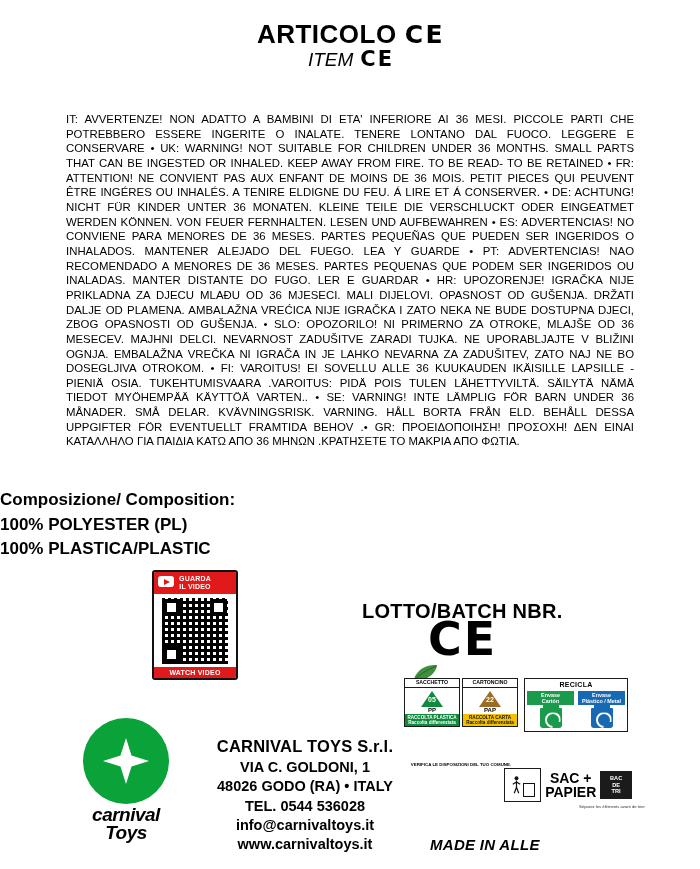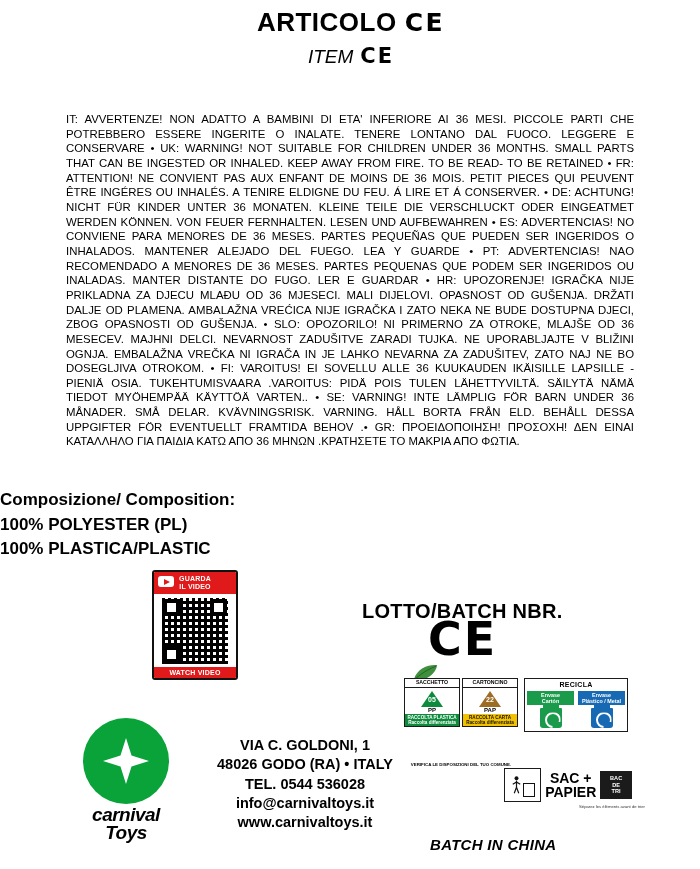--- a/index.html
+++ b/index.html
@@ -12,41 +12,41 @@
     width: 700px;
     height: 869px;
     position: relative;
     font-family: "Liberation Sans", sans-serif;
     color: #000000;
     overflow: hidden;
   }
 
   
   .header {
-    padding-top: 8px;
+    padding-top: 20px;
   }
   .header-line1 {
     font-size: 26px;
     font-weight: bold;
     letter-spacing: 0.5px;
     display: flex;
     align-items: center;
     justify-content: center;
     gap: 8px;
     line-height: 1.1;
   }
   .header-line2 {
     font-size: 19px;
     font-style: italic;
     display: flex;
     align-items: center;
     justify-content: center;
     gap: 7px;
     line-height: 1.15;
-    margin-top: 9px;
+    margin-top: 0;
   }
 
   
   .ce-mark {
     display: inline-flex;
     align-items: baseline;
     gap: 2px;
     font-weight: bold;
     font-family: "DejaVu Sans", sans-serif;
     font-style: normal;
@@ -533,20 +533,21 @@
 
 <div class="logo">
   <div class="logo-badge"></div>
   <div class="logo-text">
     <div>carnival</div>
     <div>Toys</div>
   </div>
 </div>
 
 <div class="company">
+  <div class="name">CARNIVAL TOYS S.r.l.</div>
   <div>VIA C. GOLDONI, 1</div>
   <div>48026 GODO (RA) • ITALY</div>
   <div>TEL. 0544 536028</div>
   <div>info@carnivaltoys.it</div>
   <div>www.carnivaltoys.it</div>
 </div>
 
-<div class="made-in">BATCH IN CHINA</div>
+<div class="made-in">MADE IN ALLE</div>
 
 </body></html>

